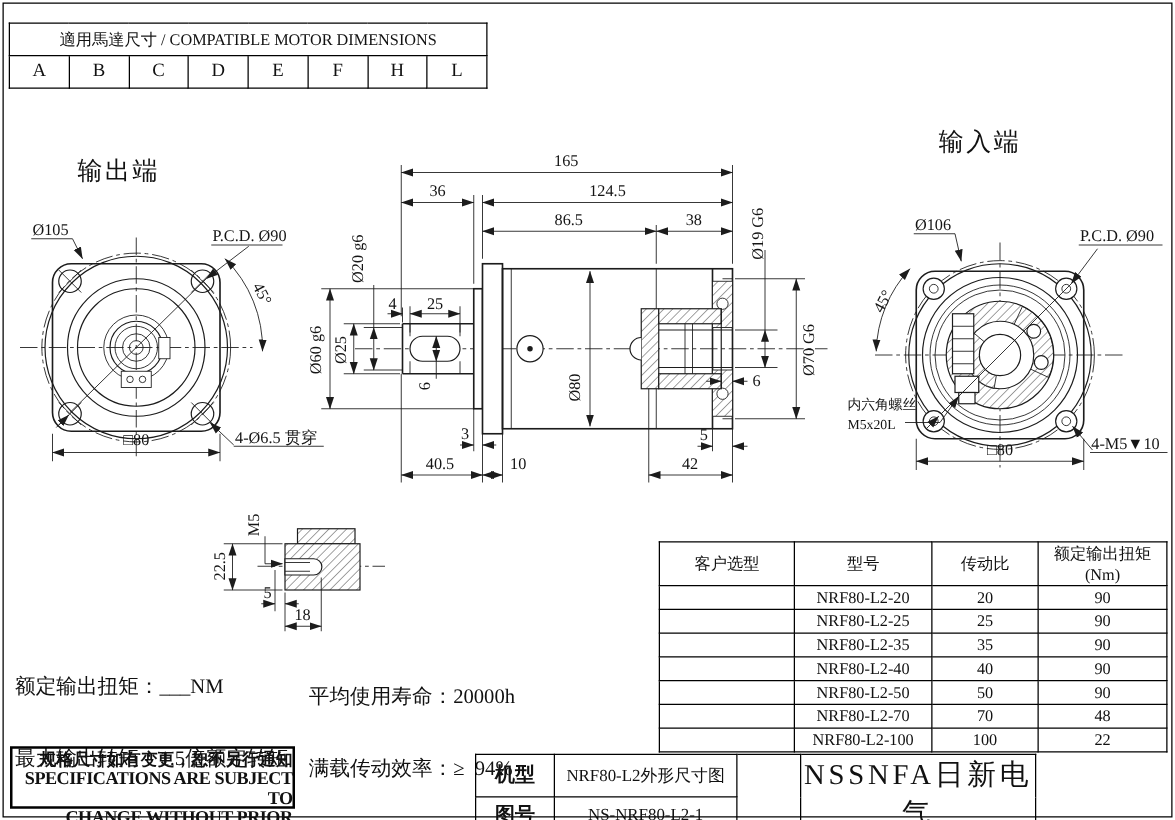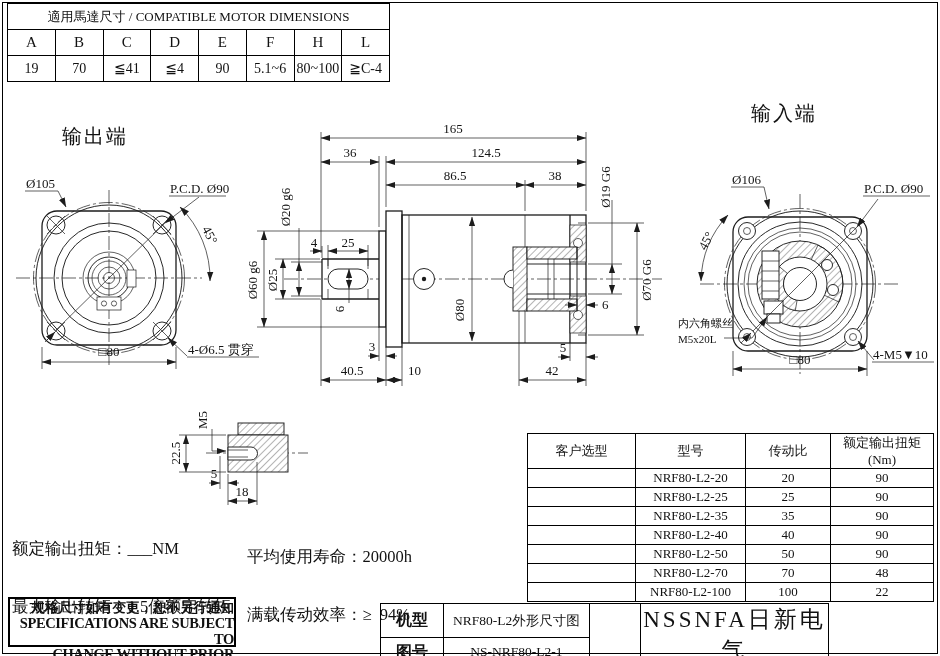--- a/index.html
+++ b/index.html
@@ -3,21 +3,21 @@
 <meta charset="utf-8">
 <style>
   html,body{margin:0;padding:0;background:#e8e8e8;}
   .page{position:relative;width:940px;height:656px;background:#ffffff;
         font-family:"Liberation Serif","DejaVu Serif",serif;color:#111;overflow:hidden;}
   .frame{position:absolute;inset:2px;border:1.6px solid #000;pointer-events:none;}
 
   table{border-collapse:collapse;}
 
   
-  .mt{position:absolute;left:7px;top:3px;width:383px;table-layout:fixed;}
+  .mt{position:absolute;left:7px;top:18px;width:383px;table-layout:fixed;}
   .mt td{border:1.3px solid #000;text-align:center;padding:0;height:25px;font-weight:normal;}
   .mt .tt td{font-size:13px;}
   .mt .hd td{font-size:15px;}
   .mt .vv td{font-size:14px;}
 
   .endlbl{position:absolute;font-size:20px;letter-spacing:2px;}
 
   .svgwrap{position:absolute;left:0;top:0;width:940px;height:656px;pointer-events:none;}
 
   
@@ -68,30 +68,20 @@
         </tr>
     <tr class="hd">
       <td>A</td>
       <td>B</td>
       <td>C</td>
       <td>D</td>
       <td>E</td>
       <td>F</td>
       <td>H</td>
       <td>L</td>
-    </tr>
-    <tr class="vv">
-      <td>19</td>
-      <td>70</td>
-      <td>≦41</td>
-      <td>≦4</td>
-      <td>90</td>
-      <td>5.1~6</td>
-      <td>80~100</td>
-      <td>≧C-4</td>
     </tr>
   </tbody>
     </table>
 
   <div class="endlbl" style="left:62px;top:100px;margin-top:23px;">输出端</div>
   <div class="endlbl" style="left:751px;top:100px;">输入端</div>
 
   <svg class="svgwrap" width="940" height="656" viewBox="0 0 940 656">
     <defs>
       <marker id="ar" viewBox="0 0 10 8" markerWidth="10" markerHeight="8" refX="9.4" refY="4" orient="auto-start-reverse" markerUnits="userSpaceOnUse">

